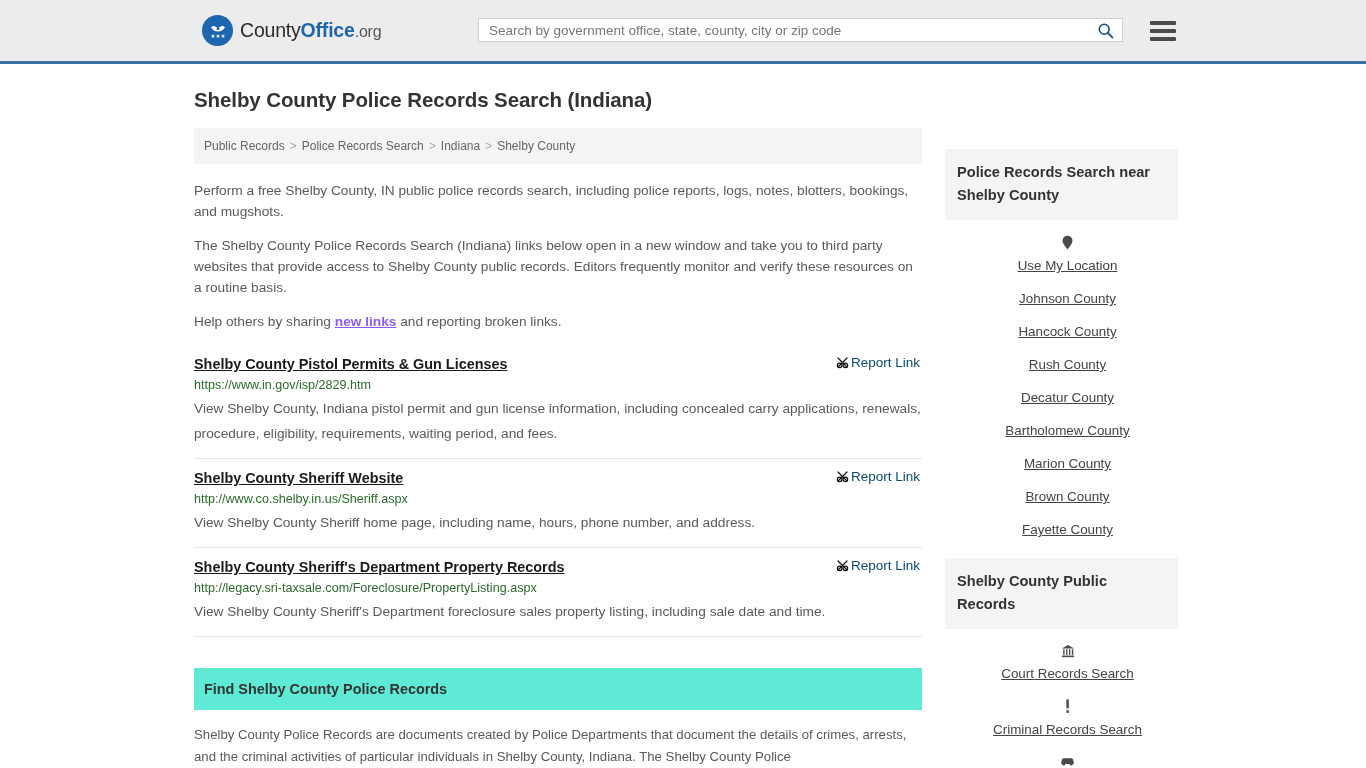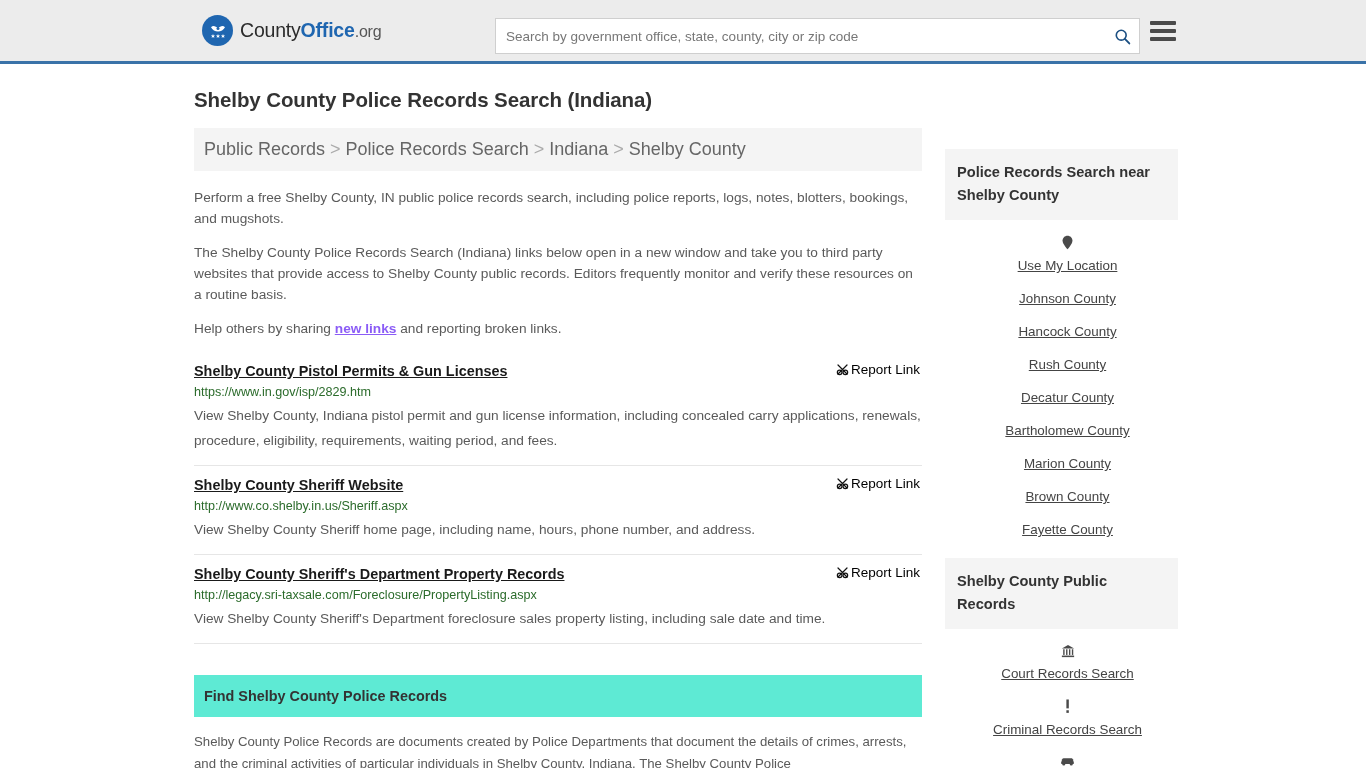--- a/index.html
+++ b/index.html
@@ -44,24 +44,24 @@
     font-size: 19.5px;
     letter-spacing: -0.2px;
     white-space: nowrap;
   }
   .logo-text .t-county { color: #2b2b2b; }
   .logo-text .t-office { color: #1f66b0; font-weight: bold; }
   .logo-text .t-org { color: #555; font-size: 16px; }
 
   .search-wrap {
     position: absolute;
-    left: 495px;
+    left: 478px;
     top: 18px;
     width: 645px;
-    height: 36px;
+    height: 24px;
     background: #fff;
     border: 1px solid #cfcfcf;
     display: flex;
     align-items: center;
   }
   .search-input {
     flex: 1;
     border: none;
     outline: none;
     height: 100%;
@@ -120,21 +120,21 @@
     font-size: 20.5px;
     color: #333333;
     margin: 24px 0 16px 0;
     font-weight: bold;
     letter-spacing: -0.1px;
   }
 
   .breadcrumb {
     background: #f4f4f4;
     padding: 11px 10px;
-    font-size: 18px;
+    font-size: 12px;
     color: #777;
     margin-bottom: 16px;
   }
   .breadcrumb a {
     color: #666;
     text-decoration: none;
   }
   .breadcrumb .sep { color: #aaa; margin: 0 5px; }
   .breadcrumb .current { color: #666; }
 
@@ -166,21 +166,21 @@
     font-weight: bold;
     color: #1a1a1a;
     text-decoration: underline;
     line-height: 20px;
   }
   .report-link {
     display: flex;
     align-items: center;
     gap: 1px;
     font-size: 13.5px;
-    color: #000000;
+    color: #0c4a6e;
     text-decoration: none;
     white-space: nowrap;
     padding-top: 1px;
     margin-right: 2px;
   }
   .result-url {
     font-size: 12.6px;
     color: #2b6b2b;
     margin: 3px 0 2px 0;
     line-height: 17px;

